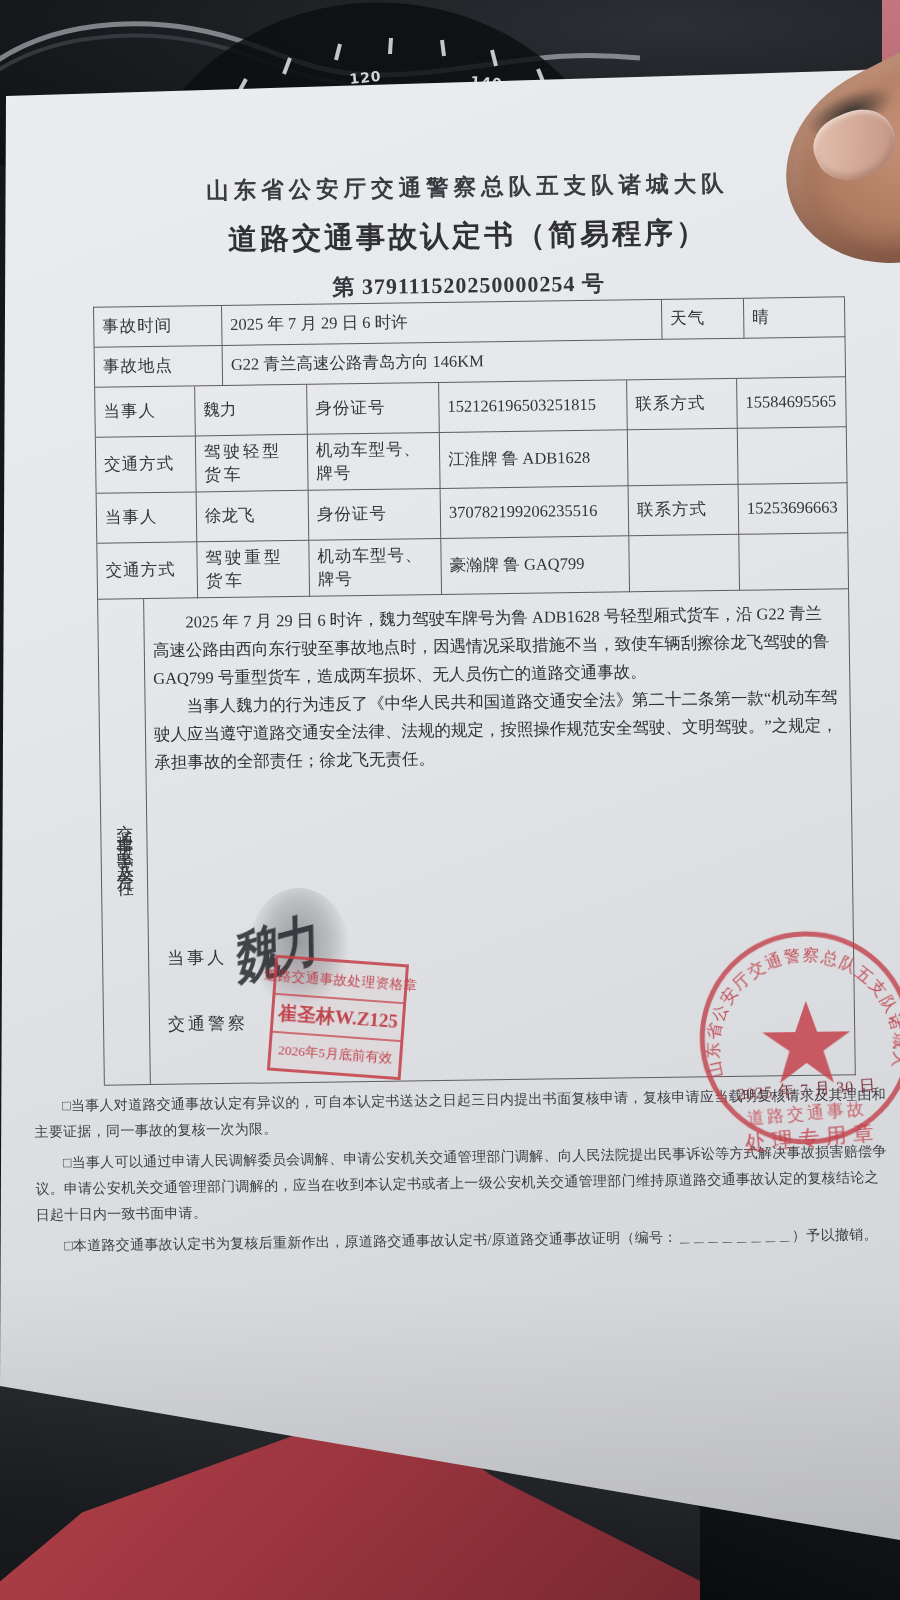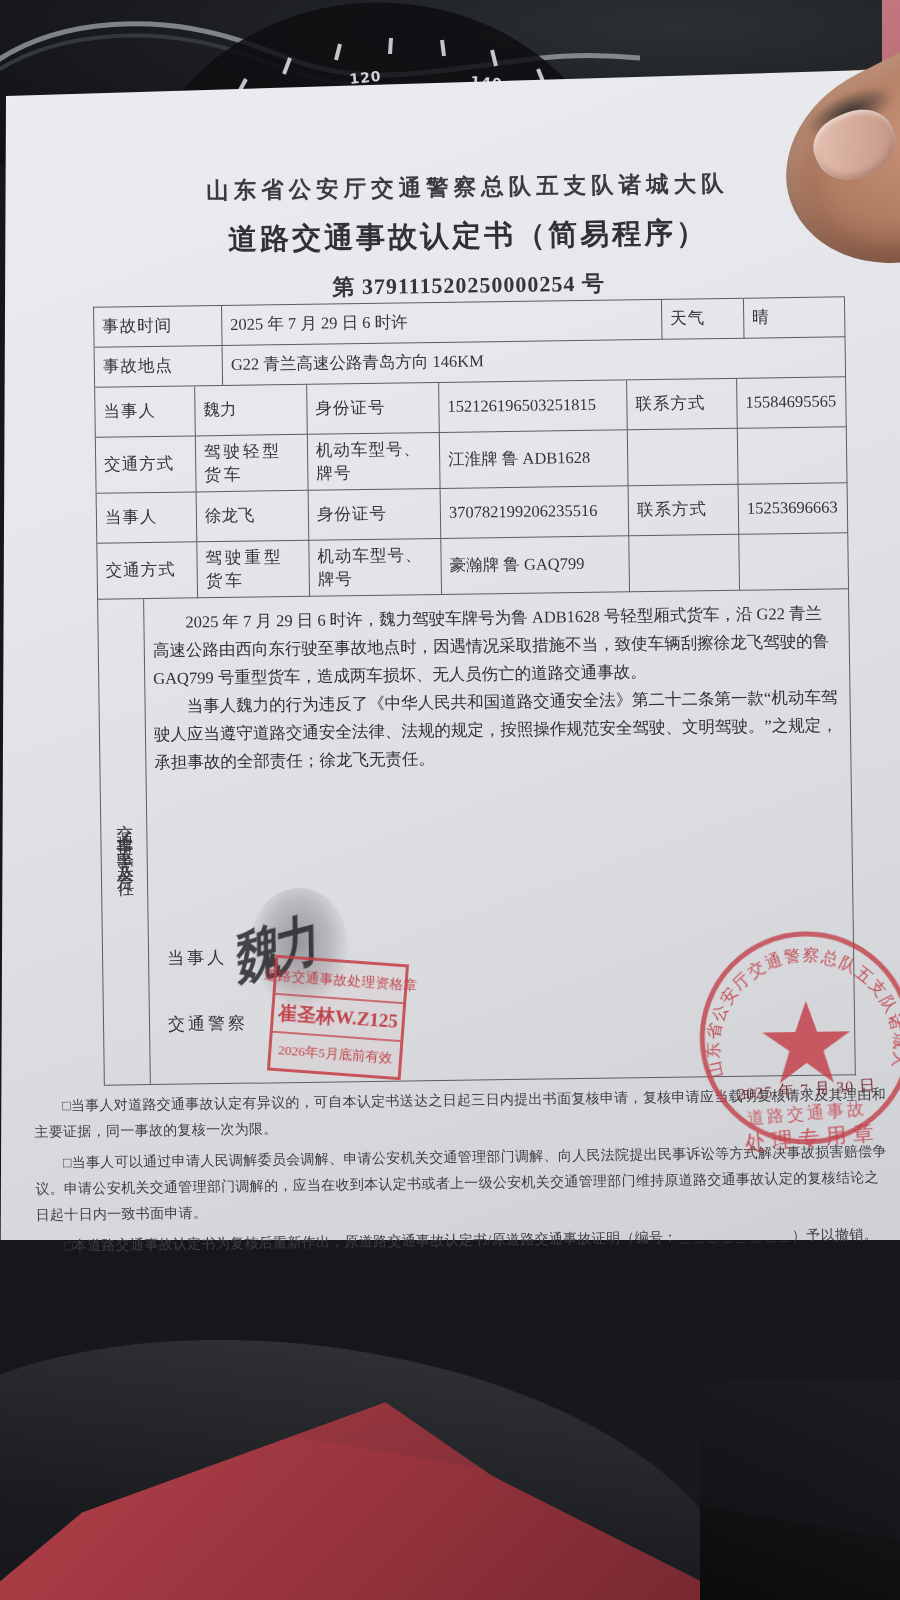--- a/index.html
+++ b/index.html
@@ -20,21 +20,21 @@
               background:linear-gradient(135deg,#b5434c 0%,#99343d 45%,#6f262e 100%);
               clip-path:polygon(0% 92%,10% 62%,47% 14%,60% 46%,90% 100%,0% 100%);}
   .shadow-right-bottom{position:absolute;left:700px;top:1380px;width:200px;height:220px;
               background:linear-gradient(200deg,#1c1d20,#0a0b0c);}
 
   
   .pink-edge{position:absolute;right:0;top:0;width:18px;height:545px;
              background:linear-gradient(180deg,#c47680 0%,#aa5c66 55%,rgba(160,90,98,0) 100%);}
 
   
-  .paper{position:absolute;left:0;top:0;width:900px;height:1240px;
+  .paper{position:absolute;left:0;top:0;width:900px;height:1600px;
          background:linear-gradient(160deg,#ecedf0 0%,#e6e7ea 35%,#dadbde 70%,#cfd0d4 100%);
          clip-path:polygon(6px 96px,868px 70px,900px 78px,900px 1540px,0px 1386px);}
   .paper::after{content:"";position:absolute;left:0;top:1280px;width:100%;height:260px;
          background:linear-gradient(180deg,rgba(0,0,0,0) 0%,rgba(40,40,48,.14) 100%);}
   .content{position:absolute;left:6px;top:92px;width:888px;height:1330px;
            transform:rotate(-0.8deg);transform-origin:0 0;color:#323438;}
 
   .doc-header{position:absolute;left:84px;top:0;width:752px;text-align:center;}
   .agency{margin-top:86px;font-size:22.5px;letter-spacing:5px;font-weight:600;color:#3a3b40;}
   .doc-title{margin-top:14px;font-size:29px;font-weight:bold;letter-spacing:3px;color:#303136;}

